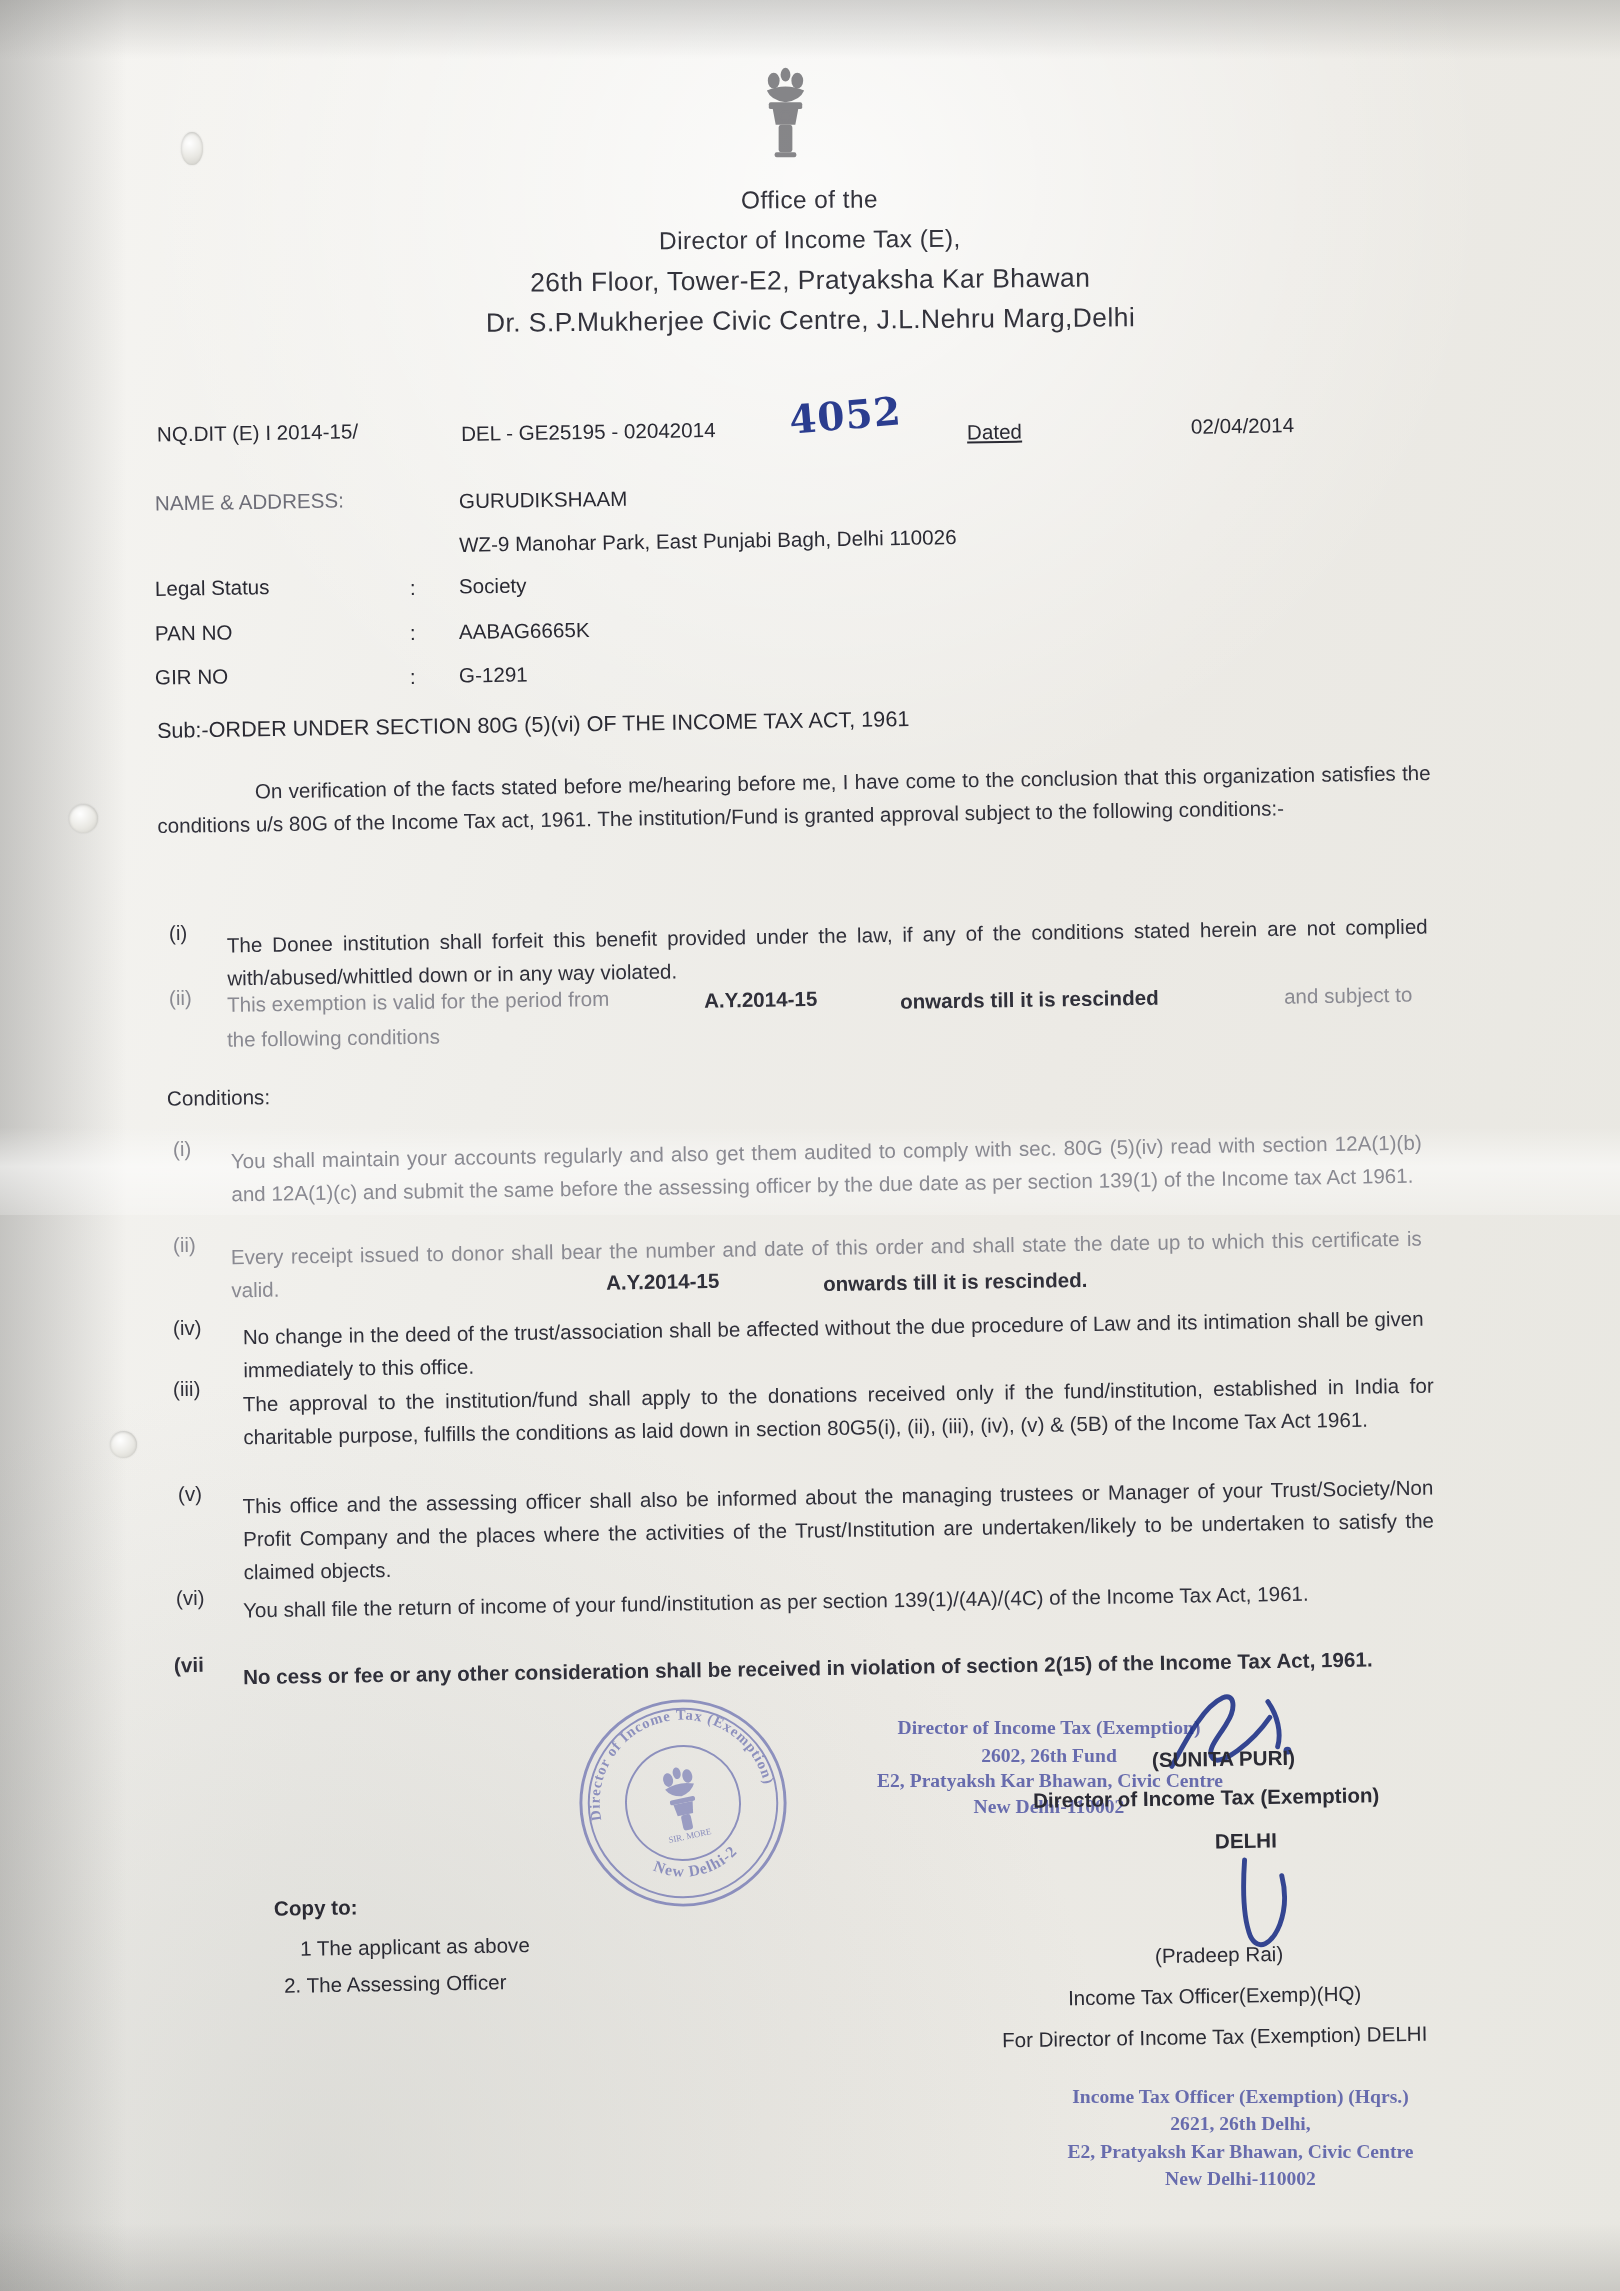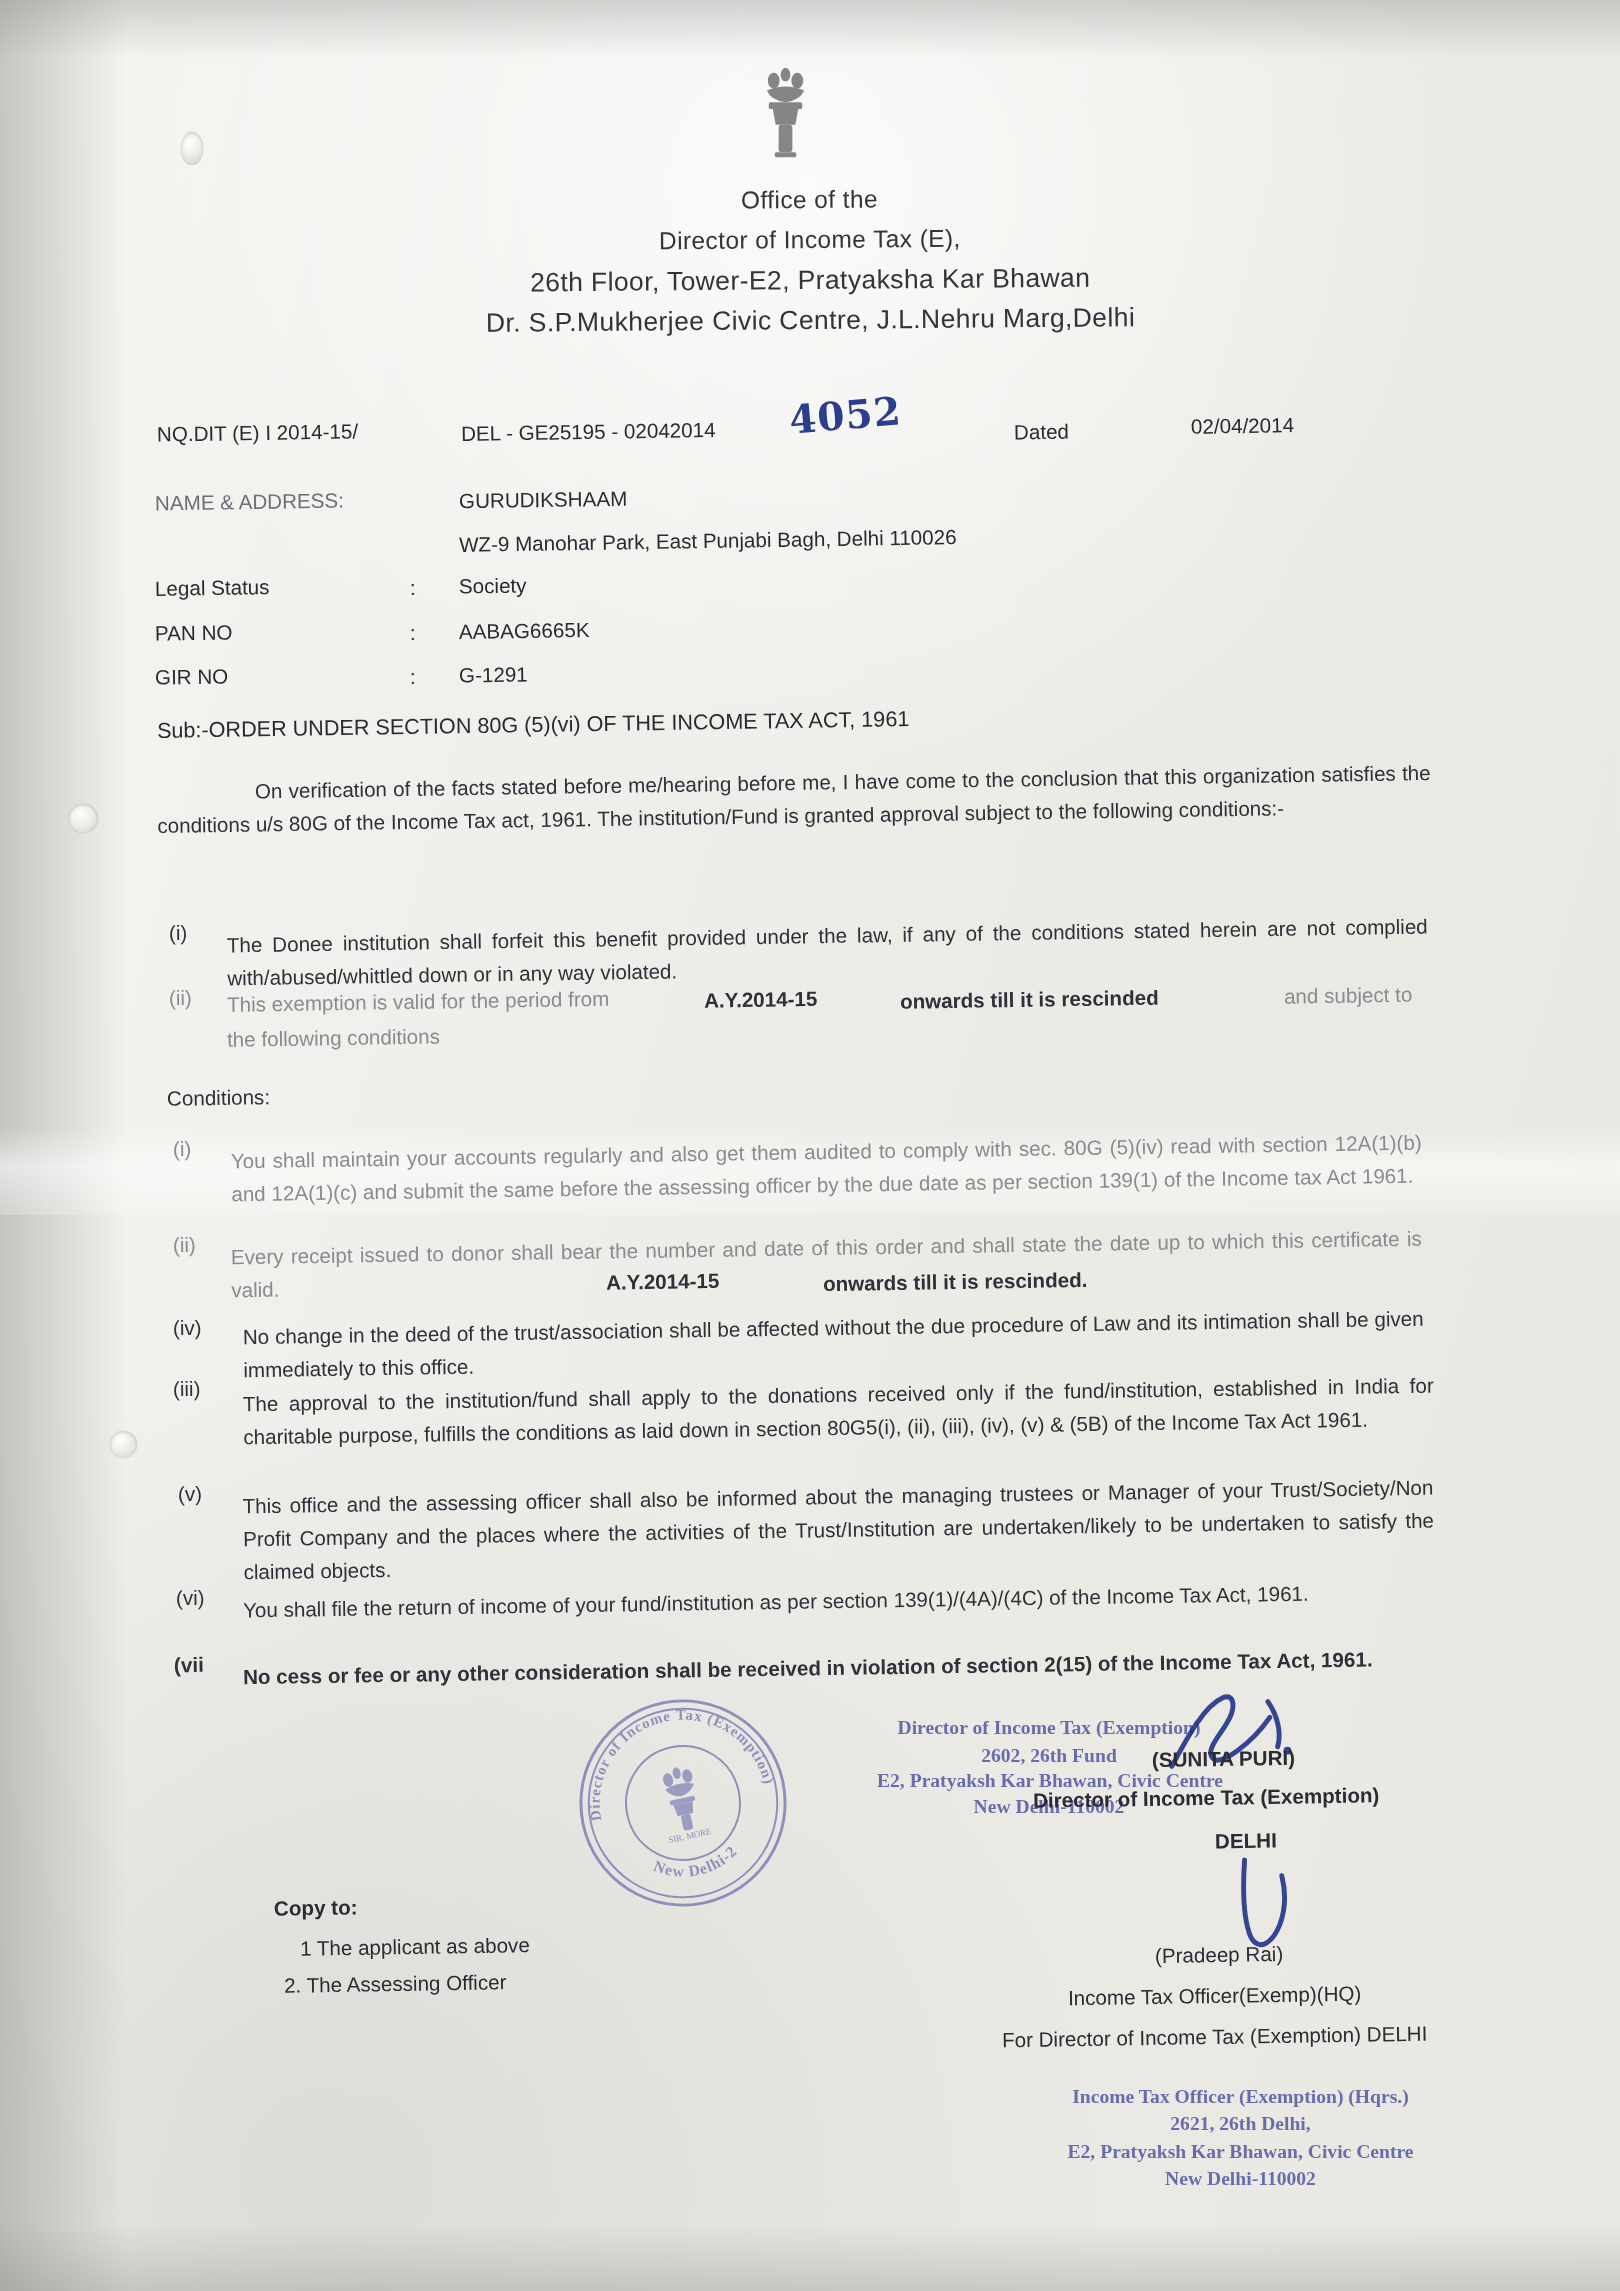--- a/index.html
+++ b/index.html
@@ -198,21 +198,21 @@
       <div class="head-line l2">Director of Income Tax (E),</div>
       <div class="head-line l3">26th Floor, Tower-E2, Pratyaksha Kar Bhawan</div>
       <div class="head-line l4">Dr. S.P.Mukherjee Civic Centre, J.L.Nehru Marg,Delhi</div>
     </div>
 
     <div class="row-abs fs21" style="left:157px; top:421px;">NQ.DIT (E) I 2014-15/</div>
     <div class="row-abs fs21" style="left:461px; top:420px;">DEL - GE25195 - 02042014</div>
     <div class="row-abs" style="left:789px; top:392px;">
       <span class="handwrite">4052</span>
     </div>
-    <div class="row-abs fs21" style="left:1014px; top:420px;">Dated</div>
+    <div class="row-abs fs21" style="left:967px; top:420px;text-decoration:underline;">Dated</div>
     <div class="row-abs fs21" style="left:1191px; top:414px;">02/04/2014</div>
 
     <div class="row-abs fs21 faded" style="left:155px; top:490px;">NAME &amp; ADDRESS:</div>
     <div class="row-abs fs21" style="left:459px; top:488px;">GURUDIKSHAAM</div>
     <div class="row-abs fs21" style="left:459px; top:529px;">WZ-9 Manohar Park, East Punjabi Bagh, Delhi 110026</div>
 
     <div class="row-abs fs21" style="left:155px; top:576px;">Legal Status</div>
     <div class="row-abs fs21" style="left:410px; top:576px;">:</div>
     <div class="row-abs fs21" style="left:459px; top:574px;">Society</div>
 

